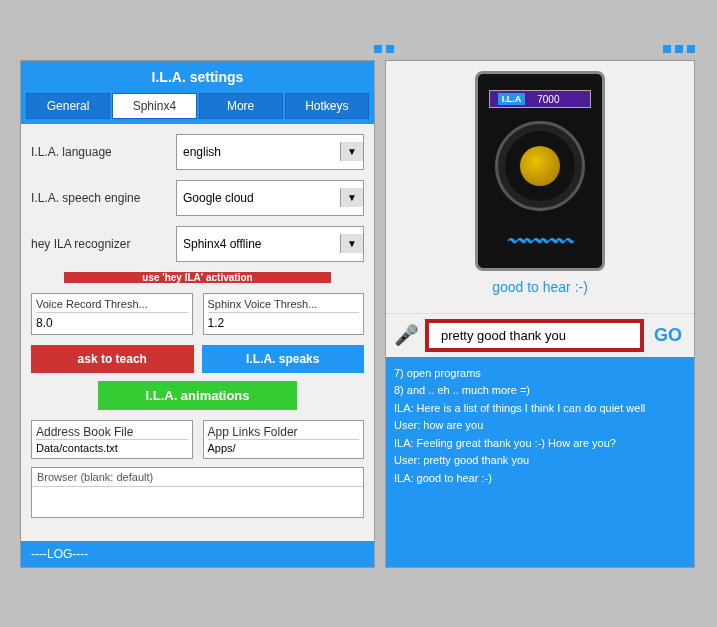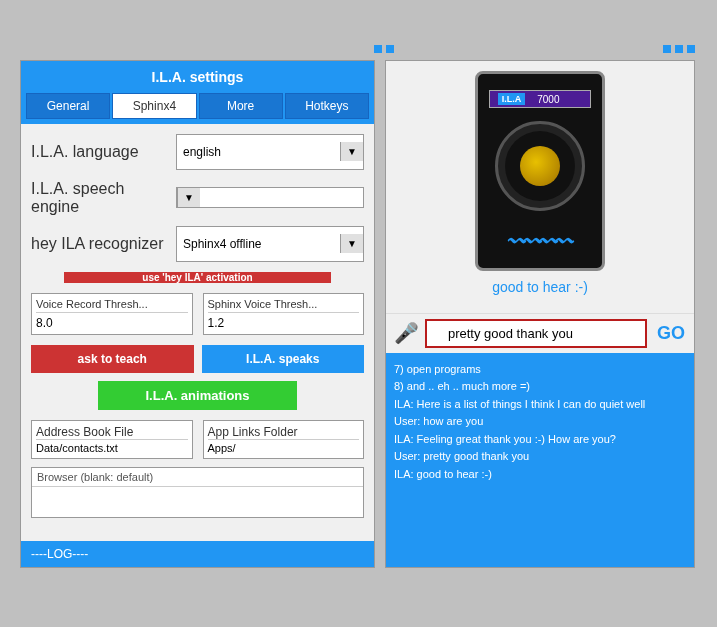--- a/index.html
+++ b/index.html
@@ -60,21 +60,21 @@
     .settings-body {
       padding: 10px;
     }
     .form-row {
       display: flex;
       align-items: center;
       margin-bottom: 10px;
     }
     .form-label {
       width: 145px;
-      font-size: 16px;
+      font-size: 12px;
       color: #333;
     }
     .form-select-wrap {
       display: flex;
       align-items: center;
       border: 1px solid #999;
       background: white;
       flex: 1;
     }
     .form-select-text {
@@ -304,22 +304,22 @@
       border-top: 1px solid #ddd;
       background: #f0f0f0;
     }
     .mic-icon {
       color: #2196F3;
       font-size: 20px;
       cursor: pointer;
     }
     .text-input {
       flex: 1;
-      border: 2px solid #b91c1c;
-      padding: 5px 21px;
+      border: 4px solid #b91c1c;
+      padding: 5px 12px;
       font-size: 13px;
       outline: none;
     }
     .go-btn {
       background: none;
       border: none;
       color: #2196F3;
       font-size: 18px;
       font-weight: bold;
       cursor: pointer;
@@ -389,20 +389,21 @@
           <div class="form-label">I.L.A. language</div>
           <div class="form-select-wrap">
             <span class="form-select-text">english</span>
             <span class="form-select-arrow">▼</span>
           </div>
         </div>
 
         <div class="form-row">
           <div class="form-label">I.L.A. speech engine</div>
           <div class="form-select-wrap">
+            <span class="form-select-text">Google cloud</span>
             <span class="form-select-arrow">▼</span>
           </div>
         </div>
 
         <div class="form-row">
           <div class="form-label">hey ILA recognizer</div>
           <div class="form-select-wrap">
             <span class="form-select-text">Sphinx4 offline</span>
             <span class="form-select-arrow">▼</span>
           </div>

